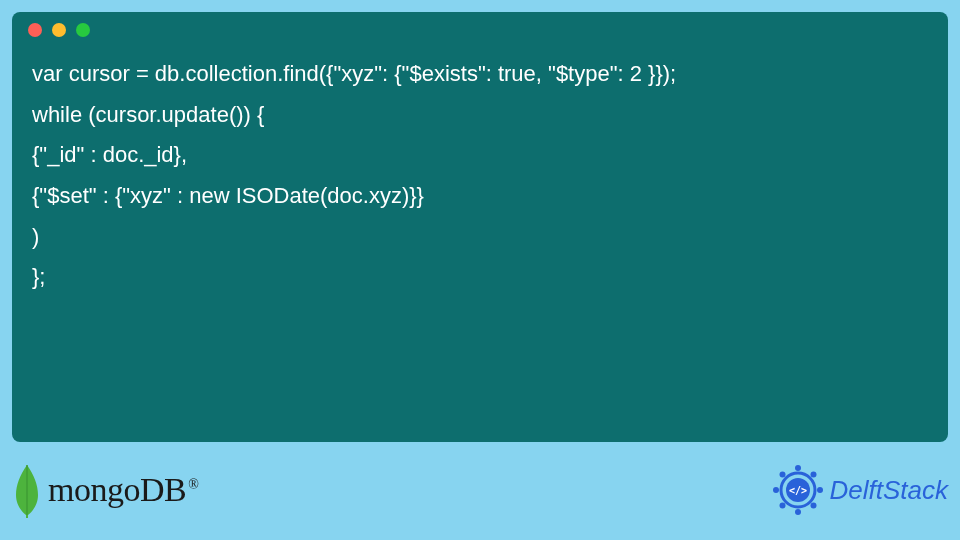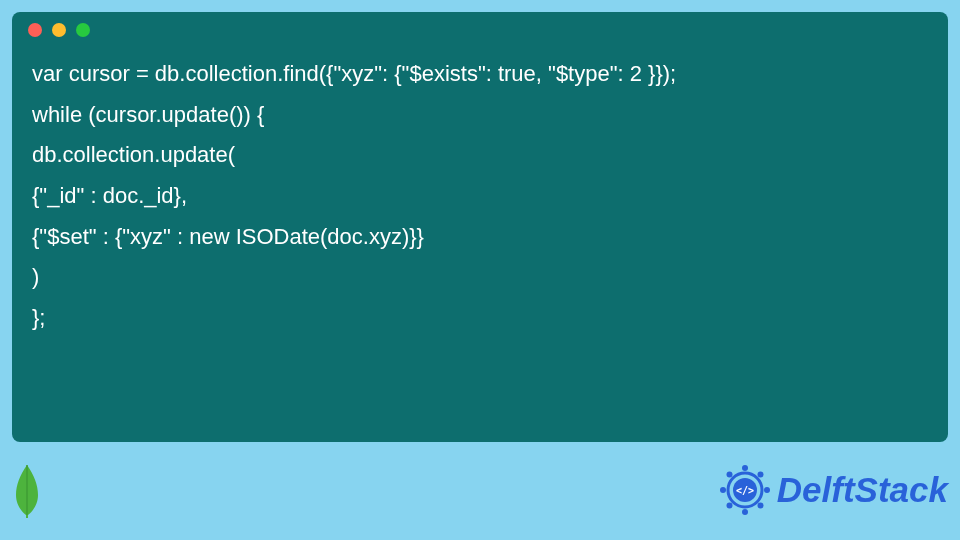--- a/index.html
+++ b/index.html
@@ -82,52 +82,52 @@
       display: flex;
       align-items: center;
       gap: 4px;
     }
     .delft-icon {
       width: 56px;
       height: 56px;
     }
     .delft-text {
       color: #2962d9;
-      font-size: 35px;
+      font-size: 26px;
       font-style: italic;
-      font-weight: 700;
+      font-weight: 400;
       font-family: -apple-system, BlinkMacSystemFont, "Segoe UI", Arial, sans-serif;
     }
   </style>
 </head>
 <body>
 
 <div class="code-window">
   <div class="titlebar">
     <span class="dot dot-red"></span>
     <span class="dot dot-yellow"></span>
     <span class="dot dot-green"></span>
   </div>
   <div class="code-content">
     <div class="code-line">var cursor = db.collection.find({"xyz": {"$exists": true, "$type": 2 }});</div>
     <div class="code-line">while (cursor.update()) {</div>
-    <div class="code-line">db.collection.update(</div>
     <div class="code-line">{"_id" : doc._id},</div>
     <div class="code-line">{"$set" : {"xyz" : new ISODate(doc.xyz)}}</div>
     <div class="code-line">)</div>
     <div class="code-line">};</div>
   </div>
 </div>
 
 <div class="footer">
   <div class="logo-left">
     <svg class="mongodb-leaf" viewBox="0 0 30 60">
       <path d="M15 5 C 8 15, 4 25, 4 35 C 4 45, 10 52, 14 55 L 14 58 L 16 58 L 16 55 C 20 52, 26 45, 26 35 C 26 25, 22 15, 15 5 Z" fill="#4db33d"></path>
       <path d="M15 5 C 15 20, 15 40, 15 55" stroke="#3f9c35" stroke-width="1.5" fill="none"></path>
     </svg>
+    <span class="mongodb-text"><span>mongoDB</span><span class="mongodb-reg">®</span></span>
   </div>
   <div class="logo-right">
     <svg class="delft-icon" viewBox="0 0 56 56">
       <g transform="translate(28,28)">
         <g fill="#2962d9">
           <circle cx="0" cy="-22" r="3"></circle>
           <circle cx="15.5" cy="-15.5" r="3"></circle>
           <circle cx="22" cy="0" r="3"></circle>
           <circle cx="15.5" cy="15.5" r="3"></circle>
           <circle cx="0" cy="22" r="3"></circle>

